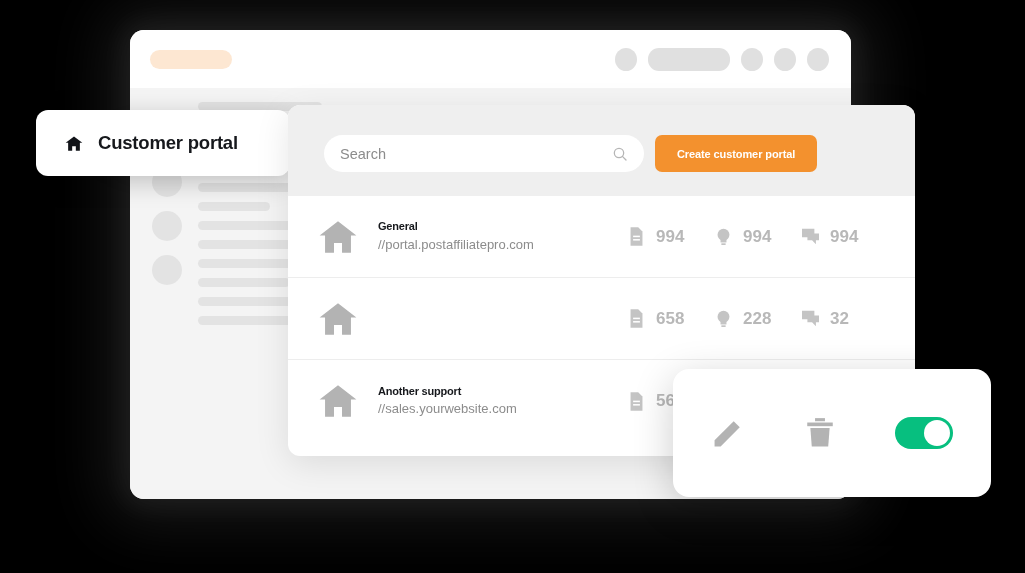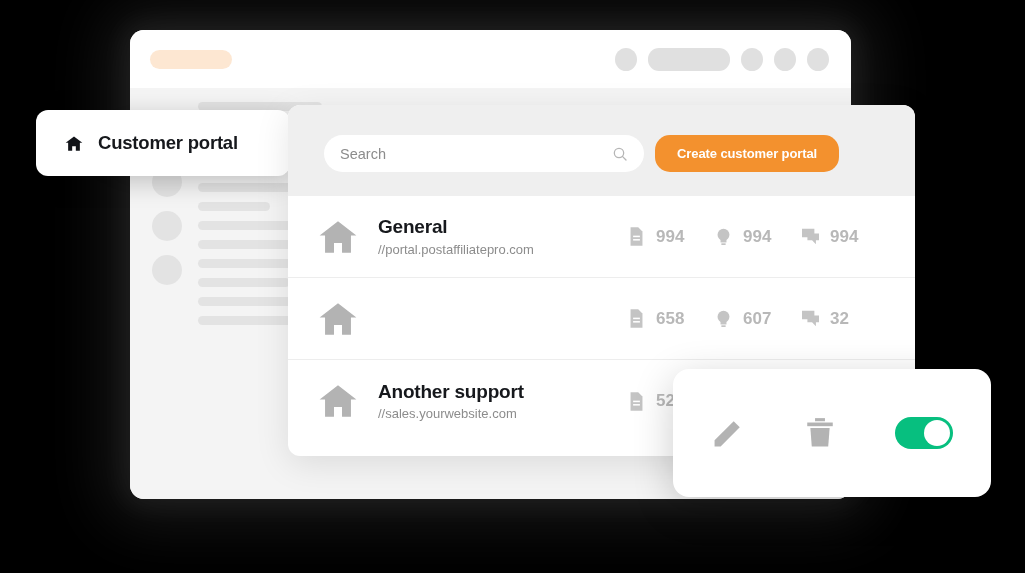--- a/index.html
+++ b/index.html
@@ -70,34 +70,34 @@
     display:flex; align-items:center; padding:0 16px;
   }
   .search-box input{
     border:none; outline:none; background:transparent; flex:1;
     font-family:"Liberation Sans", sans-serif; font-size:14.5px; color:#7f1d1d;
   }
   .search-box input::placeholder{ color:#8c8c8c; }
   .search-icon{ width:16px; height:16px; flex:none; opacity:.55; }
   .create-btn{
     position:absolute; left:367px; top:30px; height:37px; padding:0 22px;
-    background:#f3912e; color:#ffffff; border:none; border-radius:15px;
-    font-family:"Liberation Sans", sans-serif; font-size:13px; font-weight:bold;
+    background:#f3912e; color:#ffffff; border:none; border-radius:7px;
+    font-family:"Liberation Sans", sans-serif; font-size:11px; font-weight:bold;
     letter-spacing:-0.1px; cursor:pointer; white-space:nowrap;
   }
 
   .rows{ position:absolute; left:0; top:91px; width:627px; }
   .row{
     position:relative; height:82px; display:flex; align-items:center;
     padding-left:28px; border-bottom:1px solid #ededed;
   }
   .row:last-child{ border-bottom:none; }
   .row-home{ width:44px; height:42px; flex:none; margin-right:18px; }
   .row-text{ width:250px; flex:none; }
-  .row-title{ font-size:19px; font-weight:bold; color:#16181c; letter-spacing:-0.2px; line-height:1.25; }
+  .row-title{ font-size:11px; font-weight:bold; color:#16181c; letter-spacing:-0.2px; line-height:1.25; }
   .row-url{ font-size:13px; color:#8c8c8c; margin-top:3px; line-height:1.25; }
   .stats{ display:flex; align-items:center; }
   .stat{ display:flex; align-items:center; width:87px; }
   .stat-icon{ width:17px; height:19px; flex:none; }
   .stat-val{ font-size:17px; font-weight:bold; color:#b8b8b8; margin-left:11px; }
 
   
   .action-panel{
     position:absolute; left:673px; top:369px; width:318px; height:128px;
     background:#ffffff; border-radius:16px;
@@ -226,21 +226,21 @@
               <rect x="6" y="14" width="8" height="1.8" fill="#fff"></rect>
             </svg>
             <span class="stat-val">658</span>
           </div>
           <div class="stat">
             <svg class="stat-icon" viewBox="0 0 20 22">
               <circle cx="10" cy="9" r="7" fill="#c4c4c4"></circle>
               <rect x="6.5" y="14" width="7" height="4" fill="#c4c4c4"></rect>
               <rect x="7.5" y="19" width="5" height="2" fill="#c4c4c4"></rect>
             </svg>
-            <span class="stat-val">607</span>
+            <span class="stat-val">228</span>
           </div>
           <div class="stat">
             <svg class="stat-icon" viewBox="0 0 22 20">
               <path fill="#c4c4c4" d="M0 0h16v11H0z"></path>
               <path fill="#c4c4c4" d="M7 6h15v9h-4v5l-5-5H7z"></path>
             </svg>
             <span class="stat-val">32</span>
           </div>
         </div>
       </div>
@@ -253,21 +253,21 @@
           <div class="row-title">Another support</div>
           <div class="row-url">//sales.yourwebsite.com</div>
         </div>
         <div class="stats">
           <div class="stat">
             <svg class="stat-icon" viewBox="0 0 20 22">
               <path fill="#c4c4c4" d="M3 0h9l5 5v17H3z"></path>
               <rect x="6" y="10" width="8" height="1.8" fill="#fff"></rect>
               <rect x="6" y="14" width="8" height="1.8" fill="#fff"></rect>
             </svg>
-            <span class="stat-val">52</span>
+            <span class="stat-val">56</span>
           </div>
         </div>
       </div>
 
     </div>
   </div>
 
   <div class="action-panel">
     <svg class="act-icon" viewBox="0 0 24 24">
       <path fill="#b3b3b3" d="M2.5 17.2 16 3.7l4.3 4.3L6.8 21.5H2.5z"></path>

